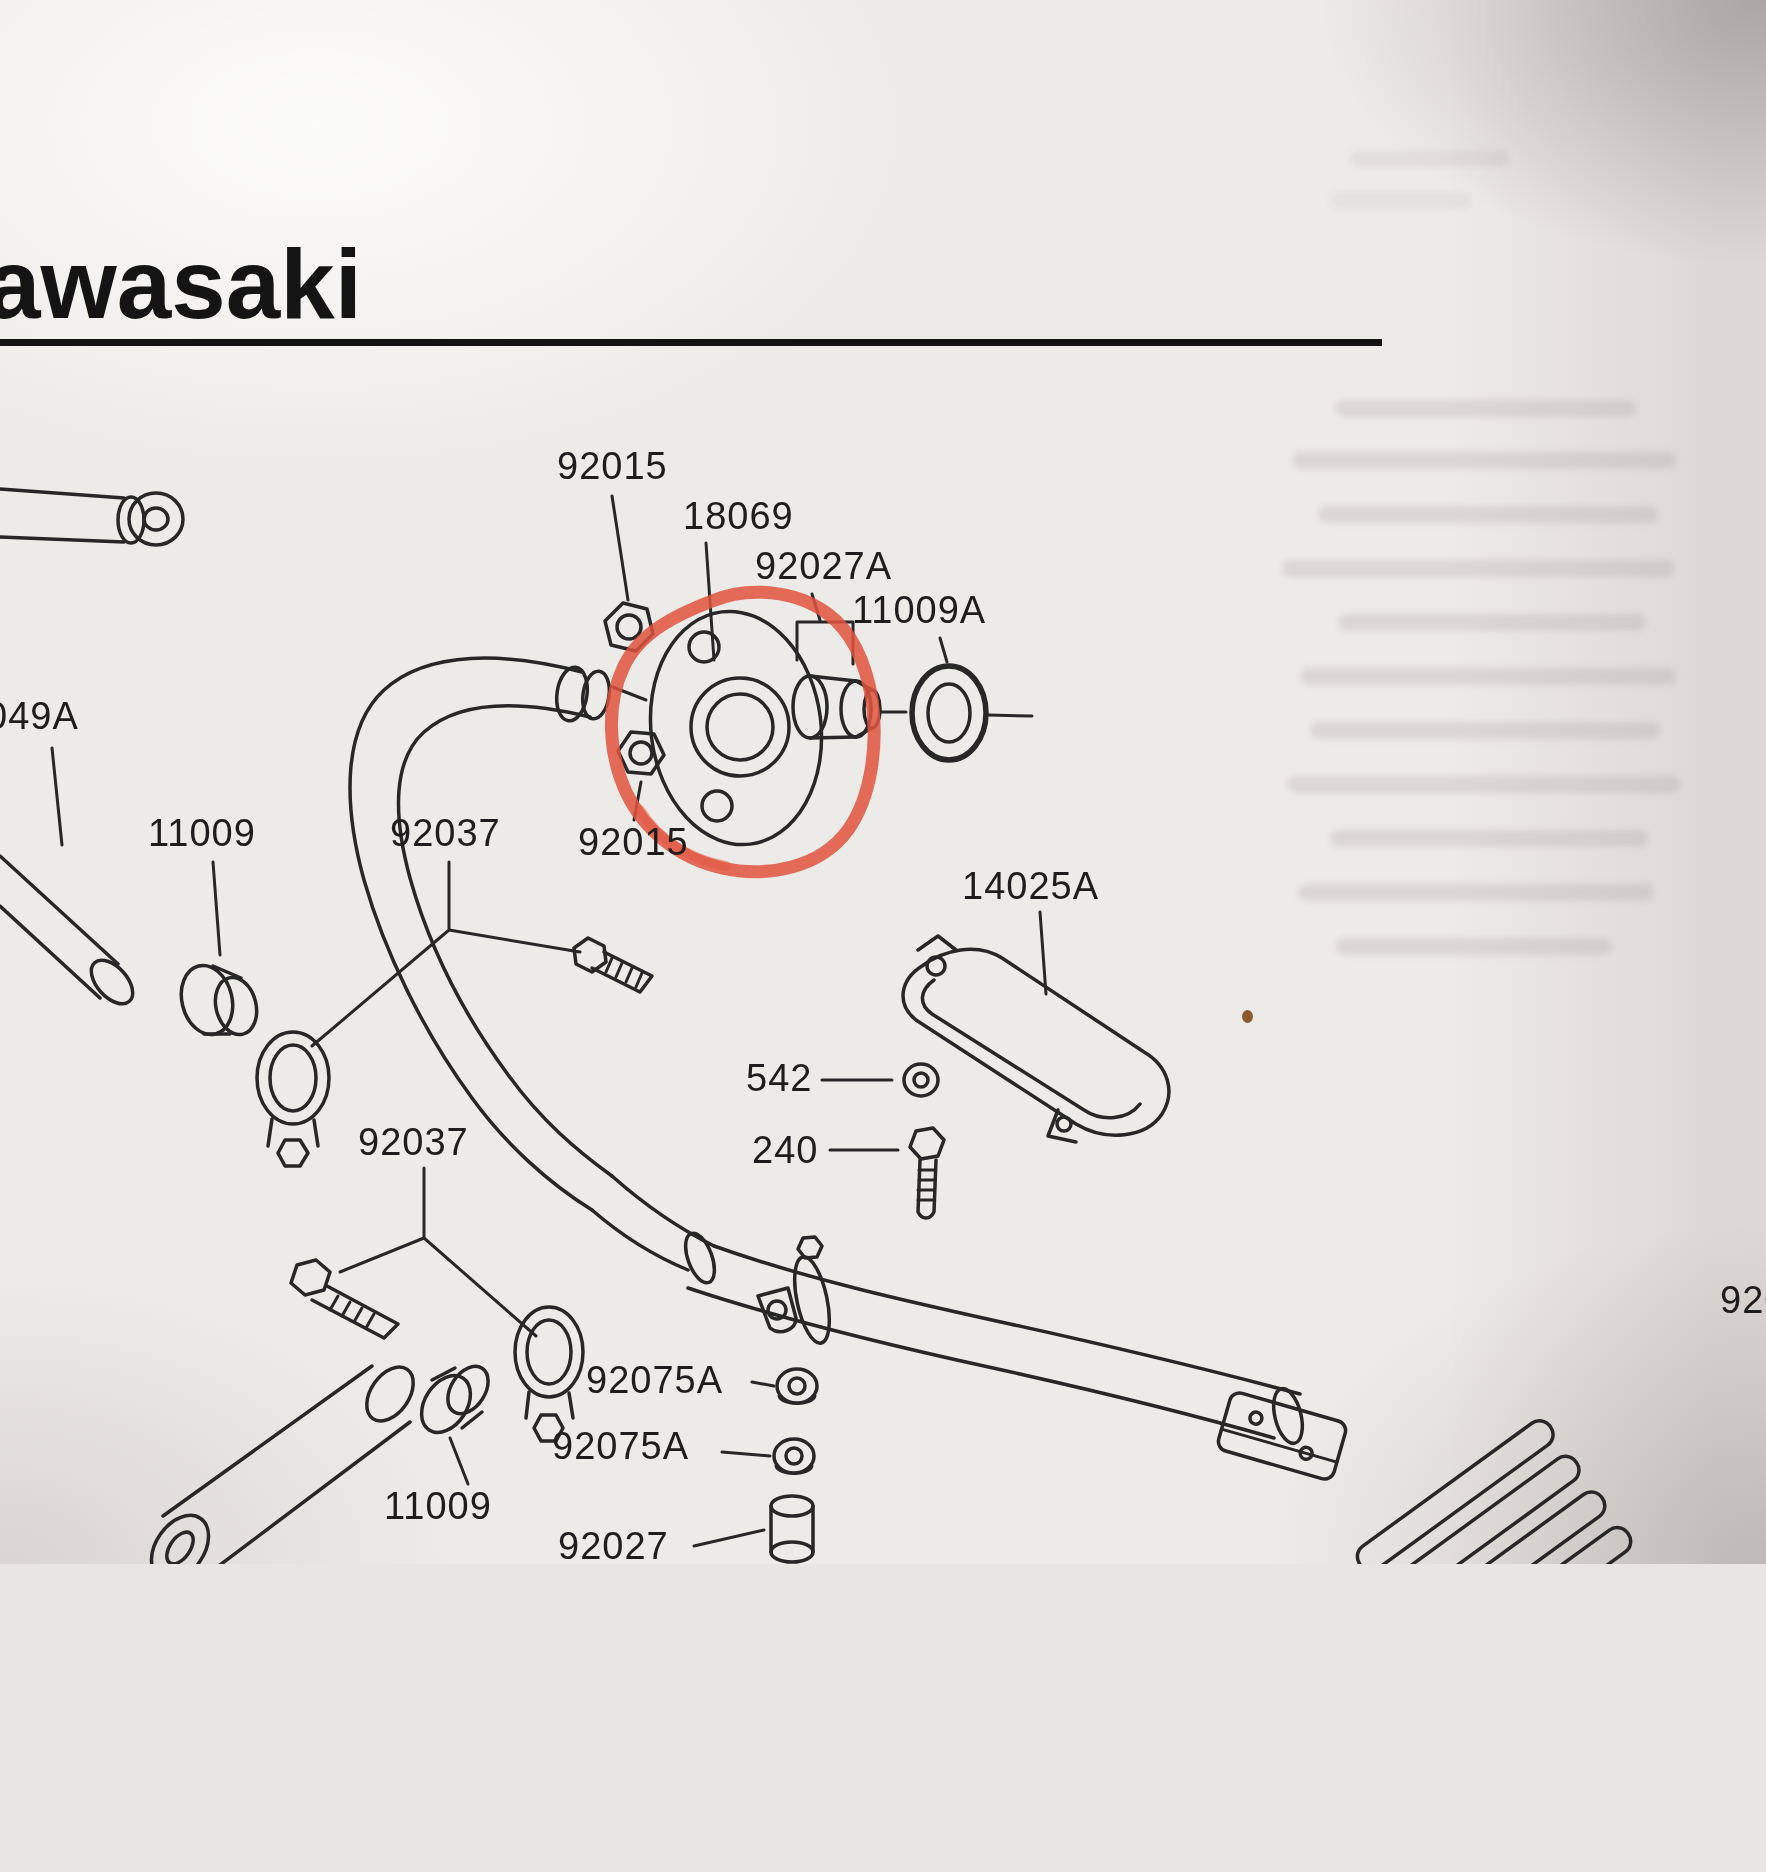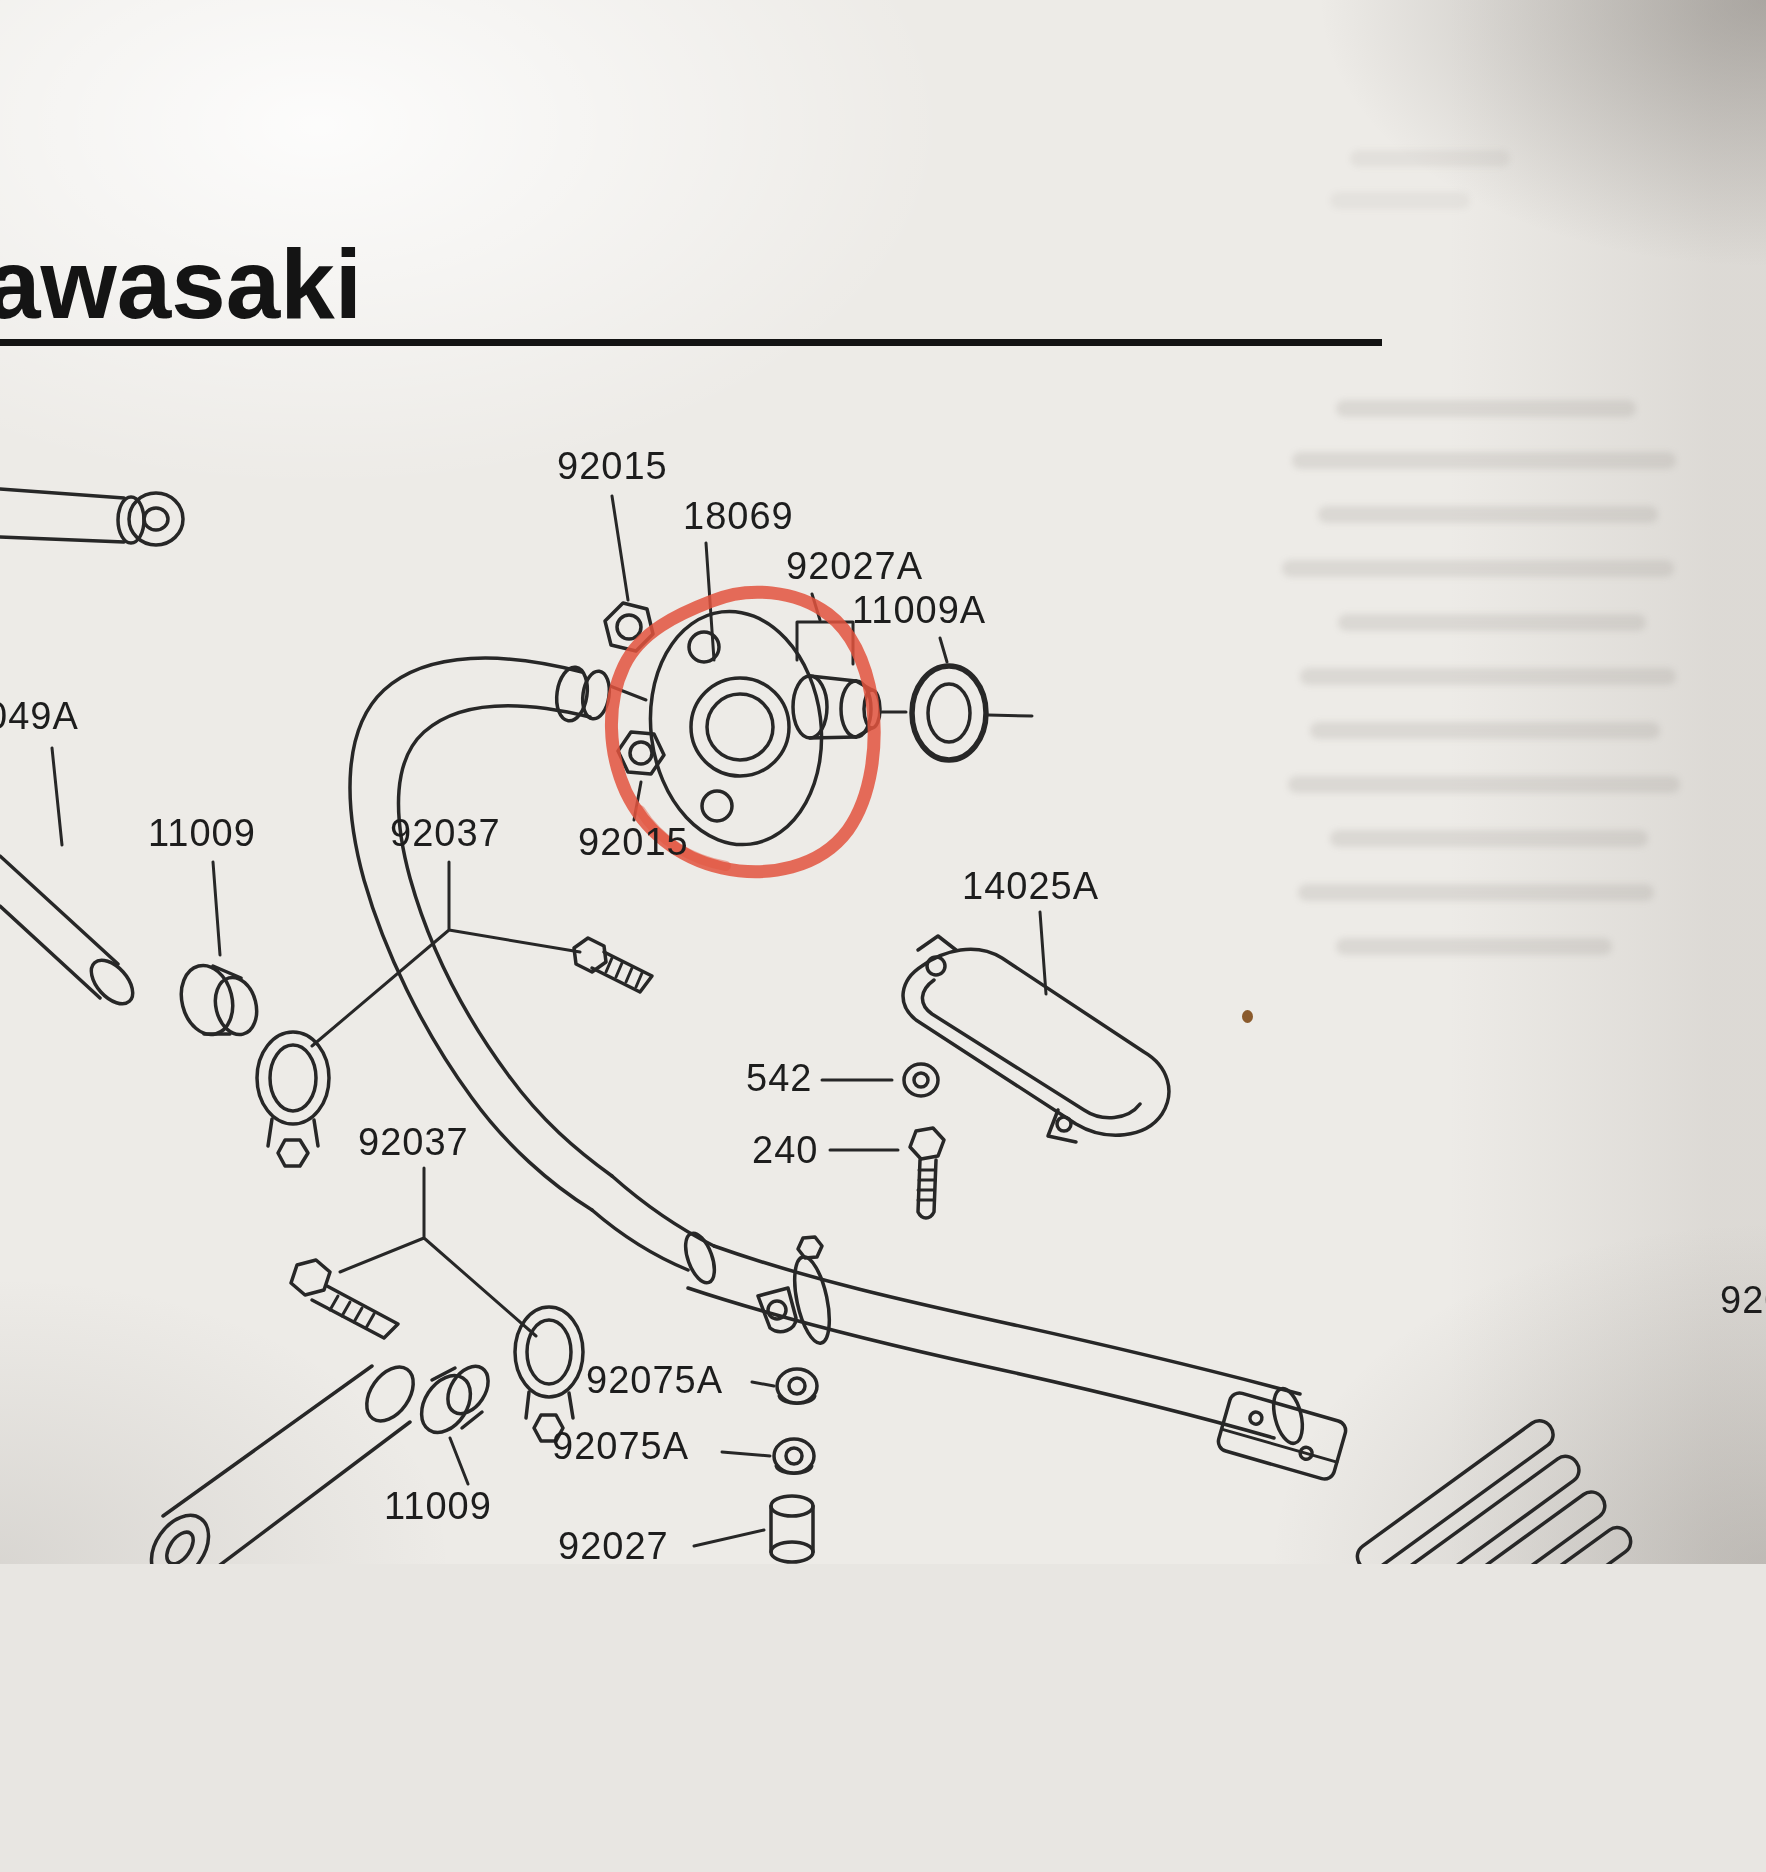--- a/index.html
+++ b/index.html
@@ -264,21 +264,21 @@
     </g>
 
     <g>
       <path class="marker" d="M712,601 C748,586 796,590 828,614 C852,632 866,664 872,700 C878,744 872,796 848,830 C820,868 768,878 722,868 C678,858 644,830 626,792 C608,752 606,704 624,666 C640,632 678,614 712,601 Z"></path>
       <path class="marker2" d="M640,810 C660,842 692,860 726,866"></path>
     </g>
   </svg>
 
   <div class="label" style="left:557px;top:447px">92015</div>
   <div class="label" style="left:683px;top:497px">18069</div>
-  <div class="label" style="left:786px;top:547px">92027A</div>
+  <div class="label" style="left:755px;top:547px">92027A</div>
   <div class="label" style="left:852px;top:591px">11009A</div>
   <div class="label" style="left:-14px;top:697px">049A</div>
   <div class="label" style="left:148px;top:814px">11009</div>
   <div class="label" style="left:390px;top:814px">92037</div>
   <div class="label" style="left:578px;top:823px">92015</div>
   <div class="label" style="left:962px;top:867px">14025A</div>
   <div class="label" style="left:746px;top:1059px">542</div>
   <div class="label" style="left:752px;top:1131px">240</div>
   <div class="label" style="left:358px;top:1123px">92037</div>
   <div class="label" style="left:586px;top:1361px">92075A</div>

